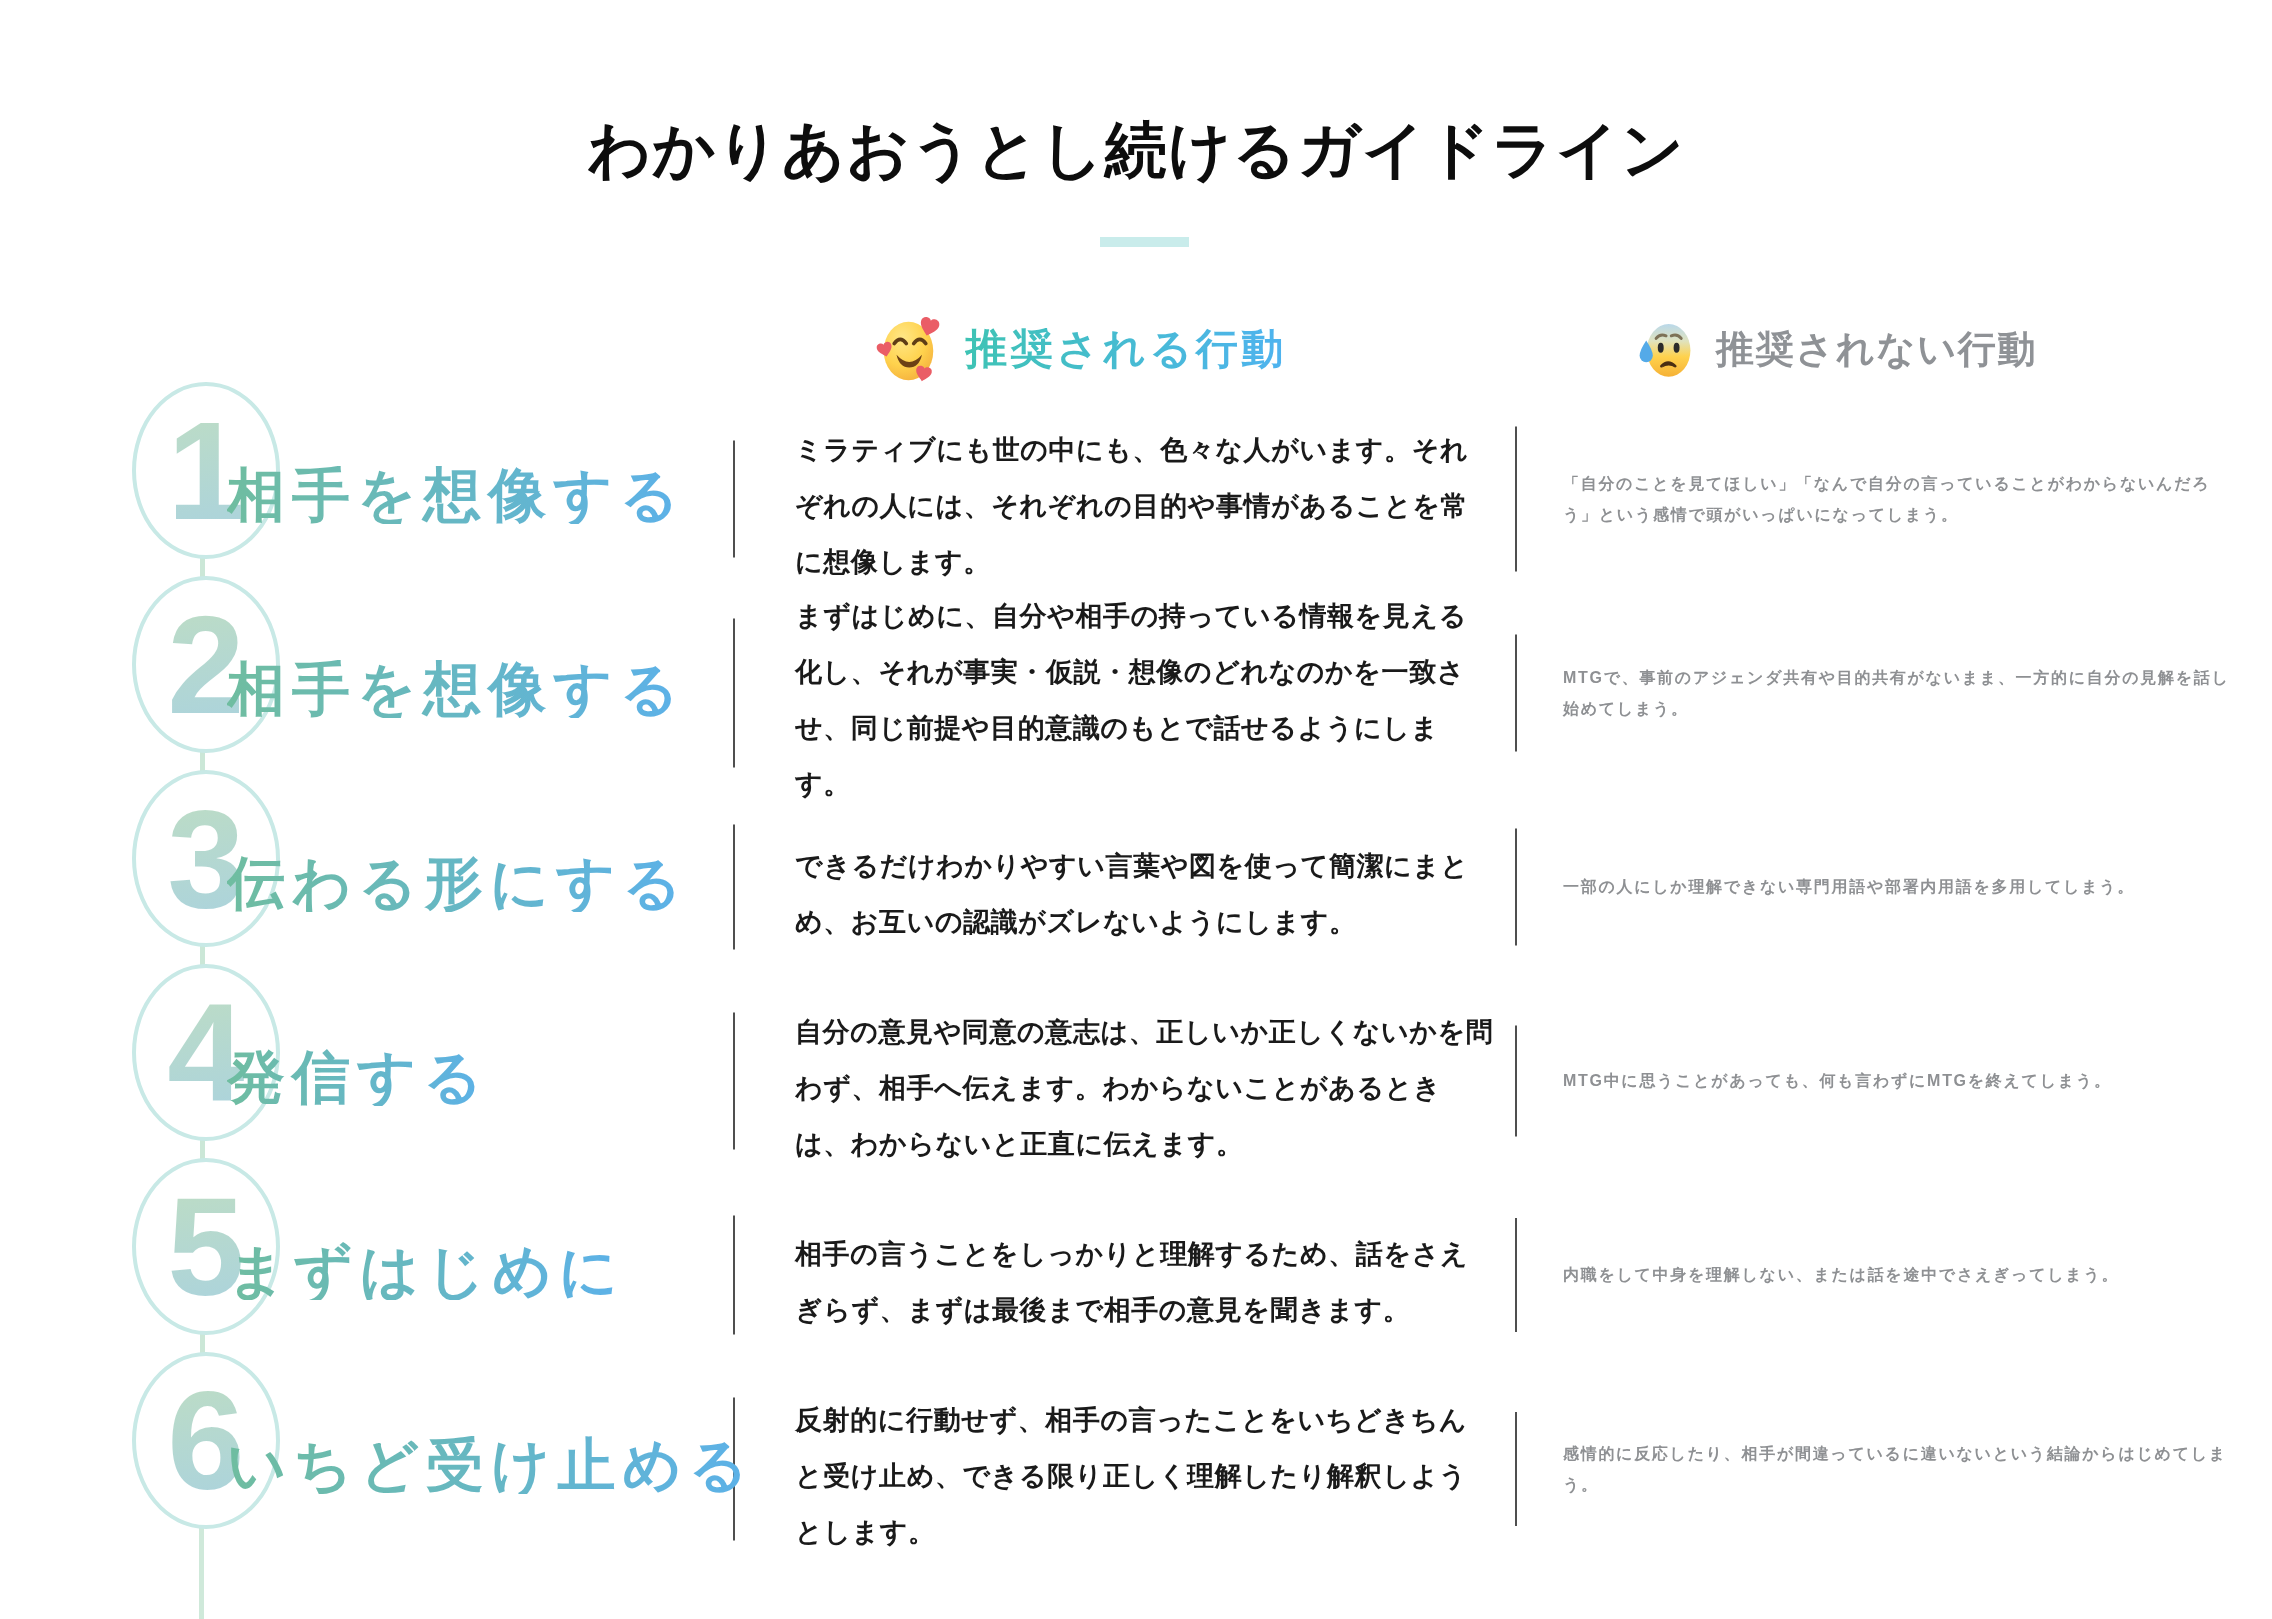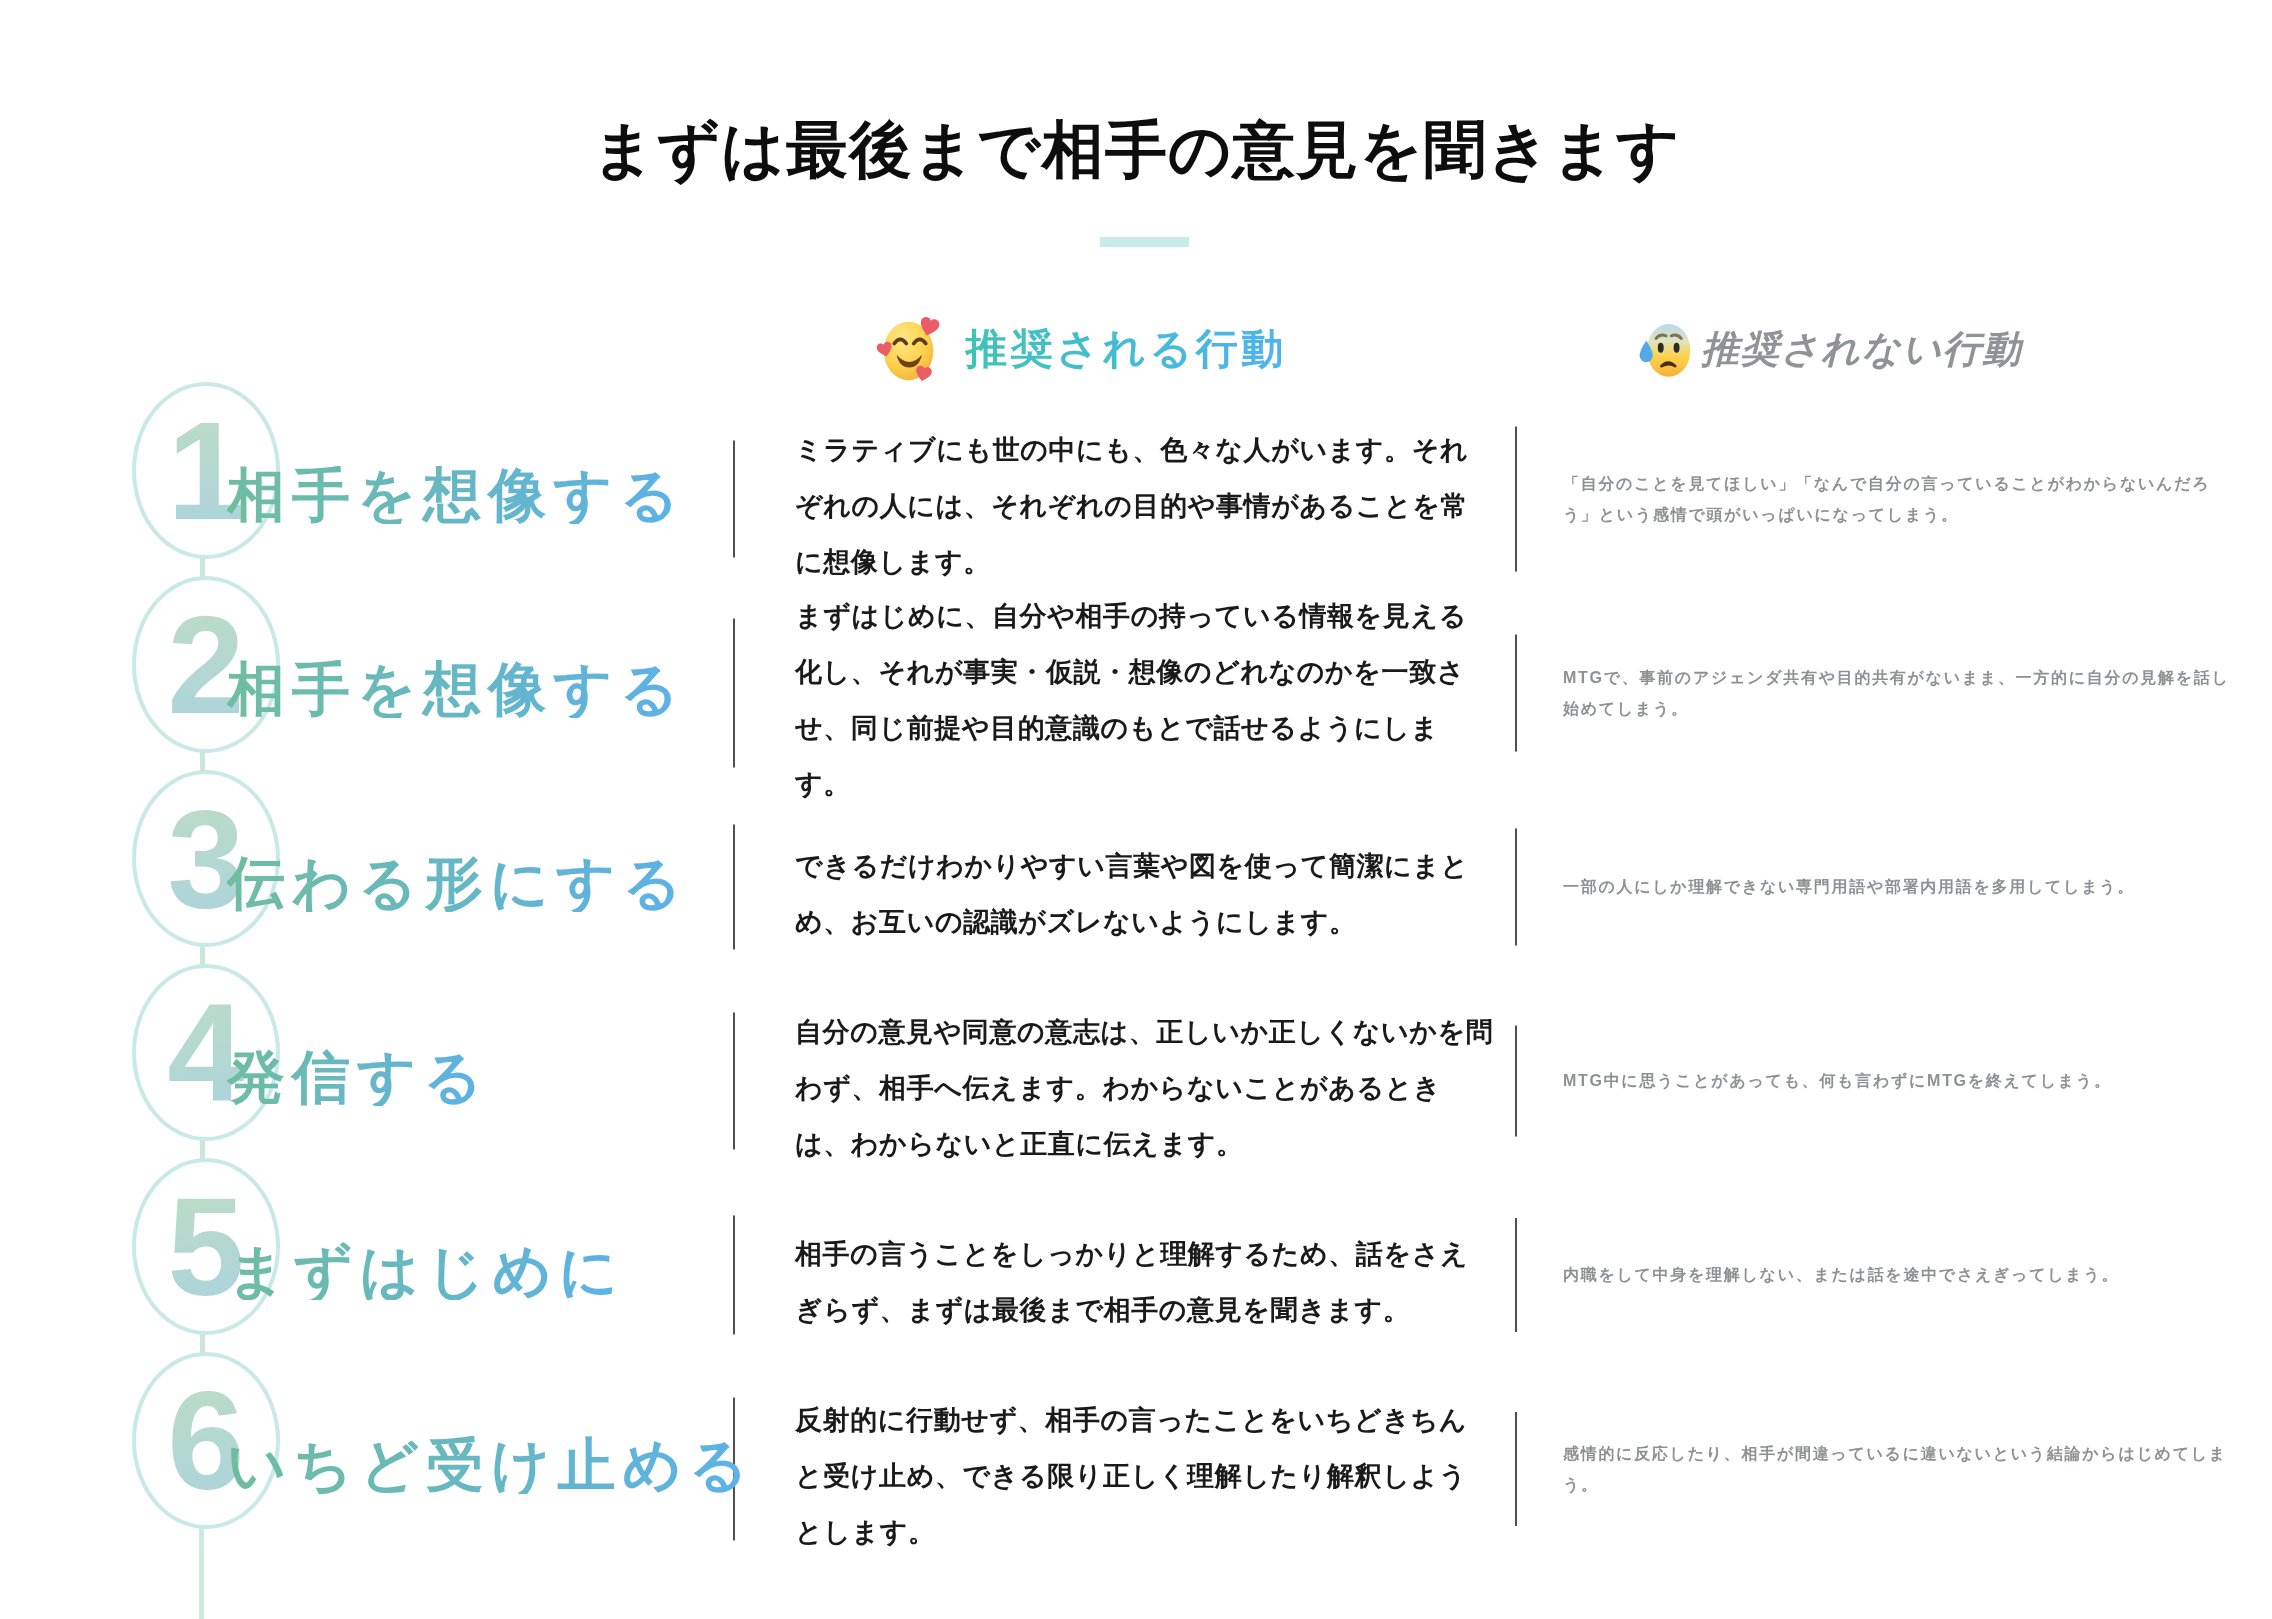--- a/index.html
+++ b/index.html
@@ -11,21 +11,21 @@
   .page-title{
     position:absolute;top:108px;left:0;width:100%;margin:0;text-align:center;
     font-size:62px;font-weight:900;color:#0d0d0d;letter-spacing:1.2px;
   }
   .title-underline{
     position:absolute;top:237px;left:1100px;width:89px;height:10px;background:#c9eceb;
   }
   
   .col-header{position:absolute;top:310px;height:78px;display:flex;align-items:center;}
   .col-header.reco{left:874px;gap:16.3px;justify-content:space-between;}
-  .col-header.notreco{left:1635px;font-style:italic;}
+  .col-header.notreco{left:1635px;gap:15px;}
   .emoji{display:block;}
   .emoji.love{width:75px;height:75px;}
   .emoji.sweat{width:66px;height:66px;}
   .col-header-label{font-weight:800;line-height:1;}
   .col-header.reco .col-header-label{
     font-size:42px;letter-spacing:3.5px;
     background:linear-gradient(90deg,#3ec3b4 0%,#4fb3f0 100%);
     -webkit-background-clip:text;background-clip:text;
     -webkit-text-fill-color:transparent;color:transparent;
   }
@@ -74,21 +74,21 @@
     position:absolute;left:1563px;top:50%;transform:translateY(-50%);margin:0;
     width:676px;font-size:16px;font-weight:600;color:#8e9093;
     line-height:1.95;letter-spacing:1.7px;
   }
 </style>
 </head>
 <body>
 
 <div class="canvas">
 
-  <h1 class="page-title">まずは最後まで相手の意見を聞きます</h1>
+  <h1 class="page-title">わかりあおうとし続けるガイドライン</h1>
   <div class="title-underline"></div>
 
   <div class="col-header reco">
     <svg class="emoji love" viewBox="0 0 100 100">
       <defs>
         <radialGradient id="faceg" cx="38%" cy="28%" r="85%">
           <stop offset="0%" stop-color="#ffe787"></stop>
             <stop offset="55%" stop-color="#ffd24d"></stop>
             <stop offset="100%" stop-color="#f2a93a"></stop>
         </radialGradient>

